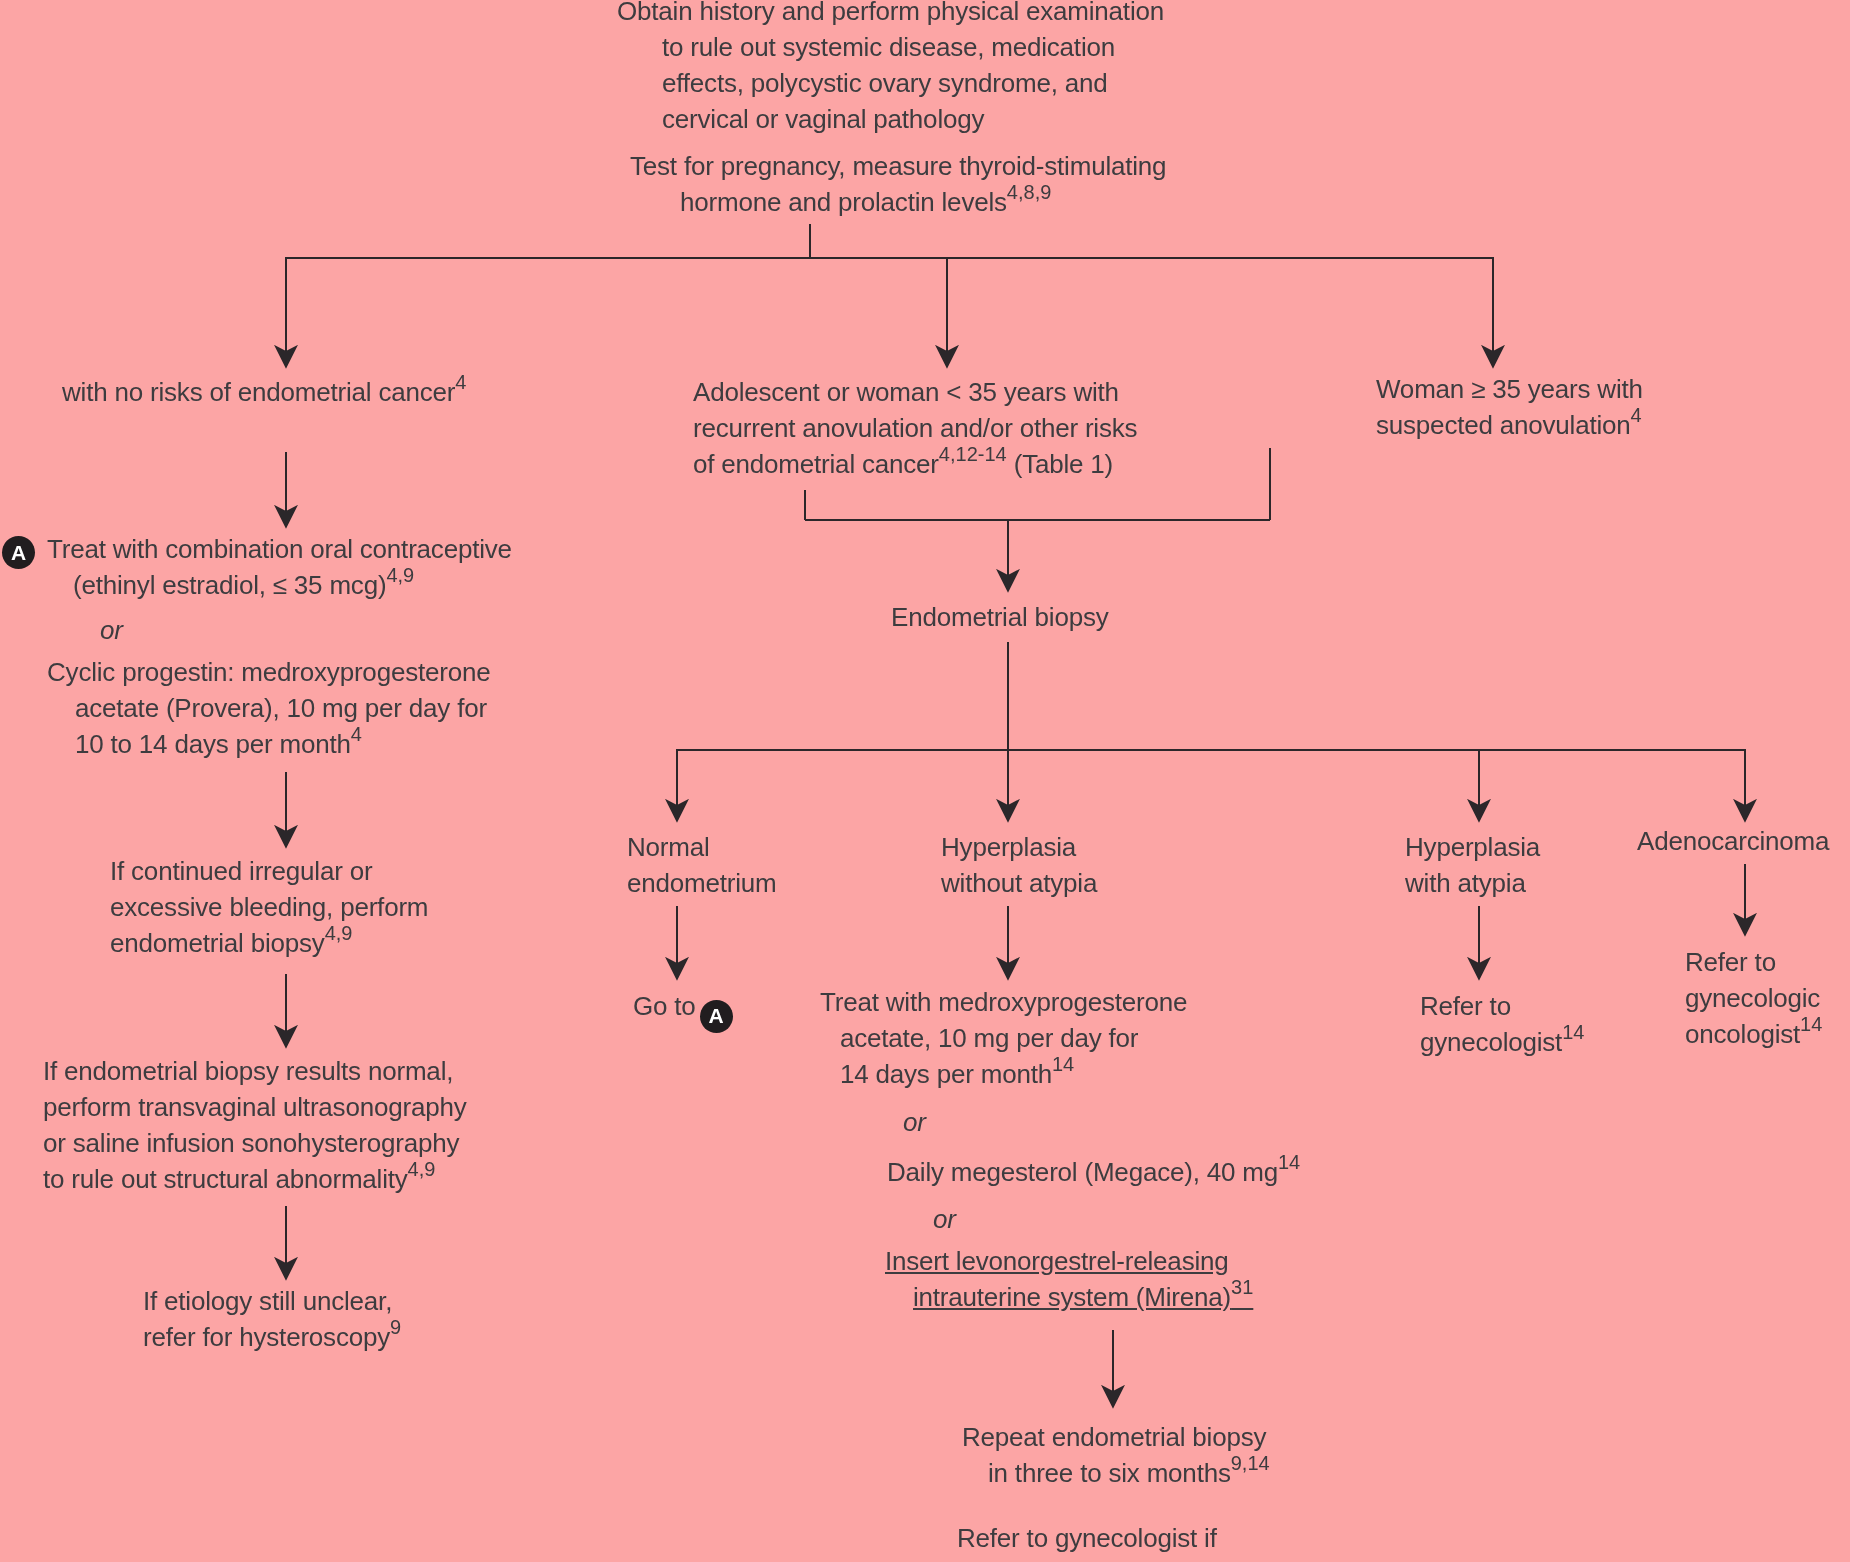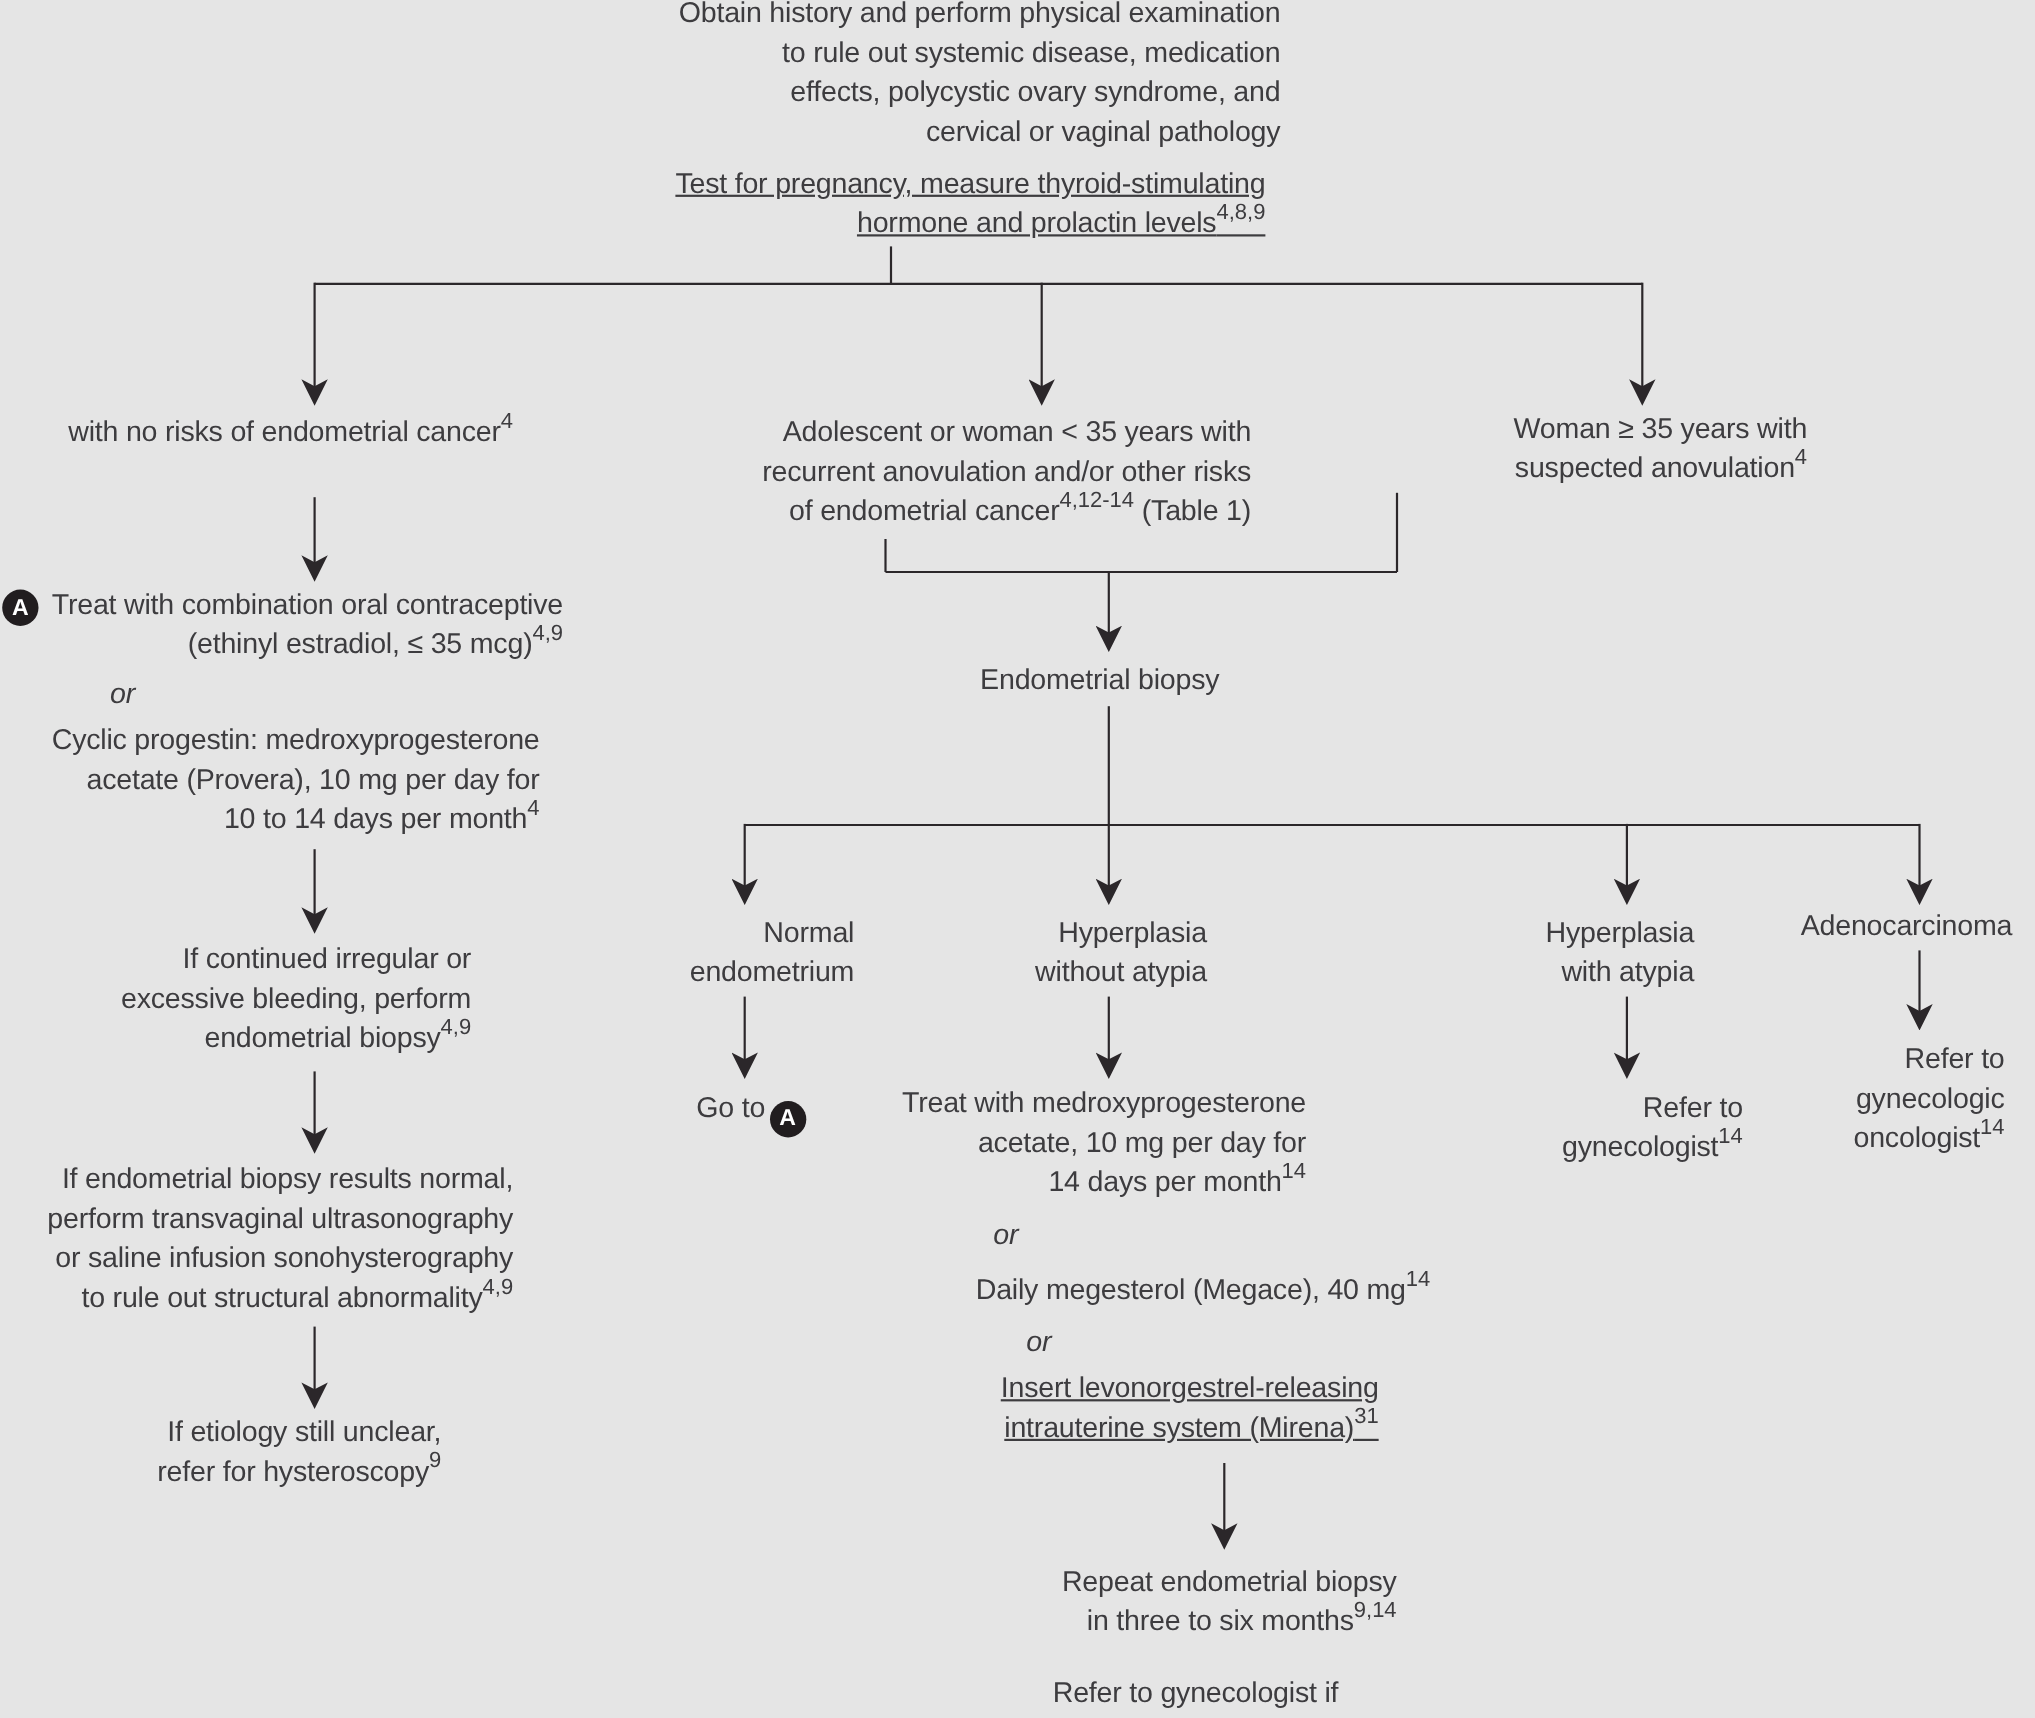--- a/index.html
+++ b/index.html
@@ -1,23 +1,22 @@
 <!DOCTYPE html>
 <html><head>
 <meta charset="utf-8">
 <style>
   html,body{margin:0;padding:0;background:#ffffff;}
   .canvas{
     position:relative;
     width:1850px;height:1562px;
-    background:#e5e5e5;
+    background:#fca5a5;
     font-family:"Liberation Sans", sans-serif;
     color:#3d3c3f;
     overflow:hidden;
-    text-align:right;
   }
   .connectors{position:absolute;left:0;top:0;}
   .connectors line{stroke:#2b272a;stroke-width:2;}
   .node{
     position:absolute;
     font-size:26px;
     line-height:36px;
     letter-spacing:-0.2px;
     white-space:nowrap;
   }
@@ -93,21 +92,21 @@
     <line x1="1113" y1="1330" x2="1113" y2="1404" marker-end="url(#ah)"></line>
   </svg>
 
   <div class="node" style="left:617px;top:-7px;">
     <div class="ln">Obtain history and perform physical examination</div>
     <div class="ln ind45">to rule out systemic disease, medication</div>
     <div class="ln ind45">effects, polycystic ovary syndrome, and</div>
     <div class="ln ind45">cervical or vaginal pathology</div>
   </div>
 
-  <div class="node" style="left:614px;top:148px;text-decoration:underline;">
+  <div class="node" style="left:630px;top:148px;">
     <div class="ln">Test for pregnancy, measure thyroid-stimulating</div>
     <div class="ln ind50">
       <span>hormone and prolactin levels</span><sup>4,8,9</sup>
     </div>
   </div>
 
   <div class="node" style="left:62px;top:374px;">
     <div class="ln">
       <span>with no risks of endometrial cancer</span><sup>4</sup>
     </div>

